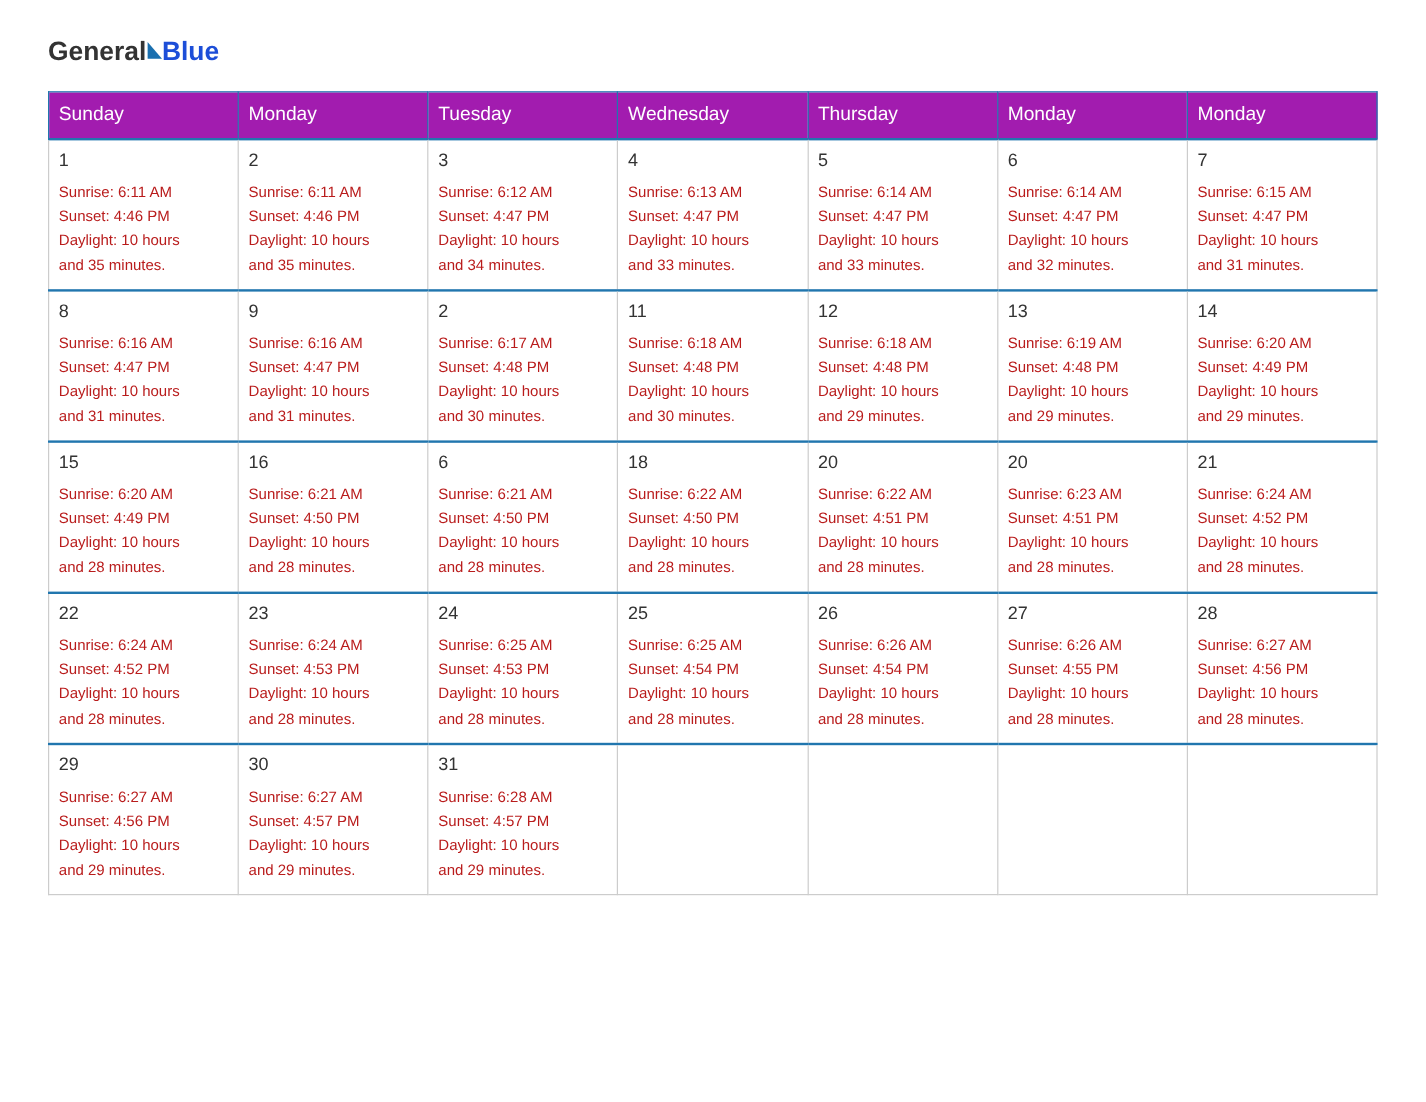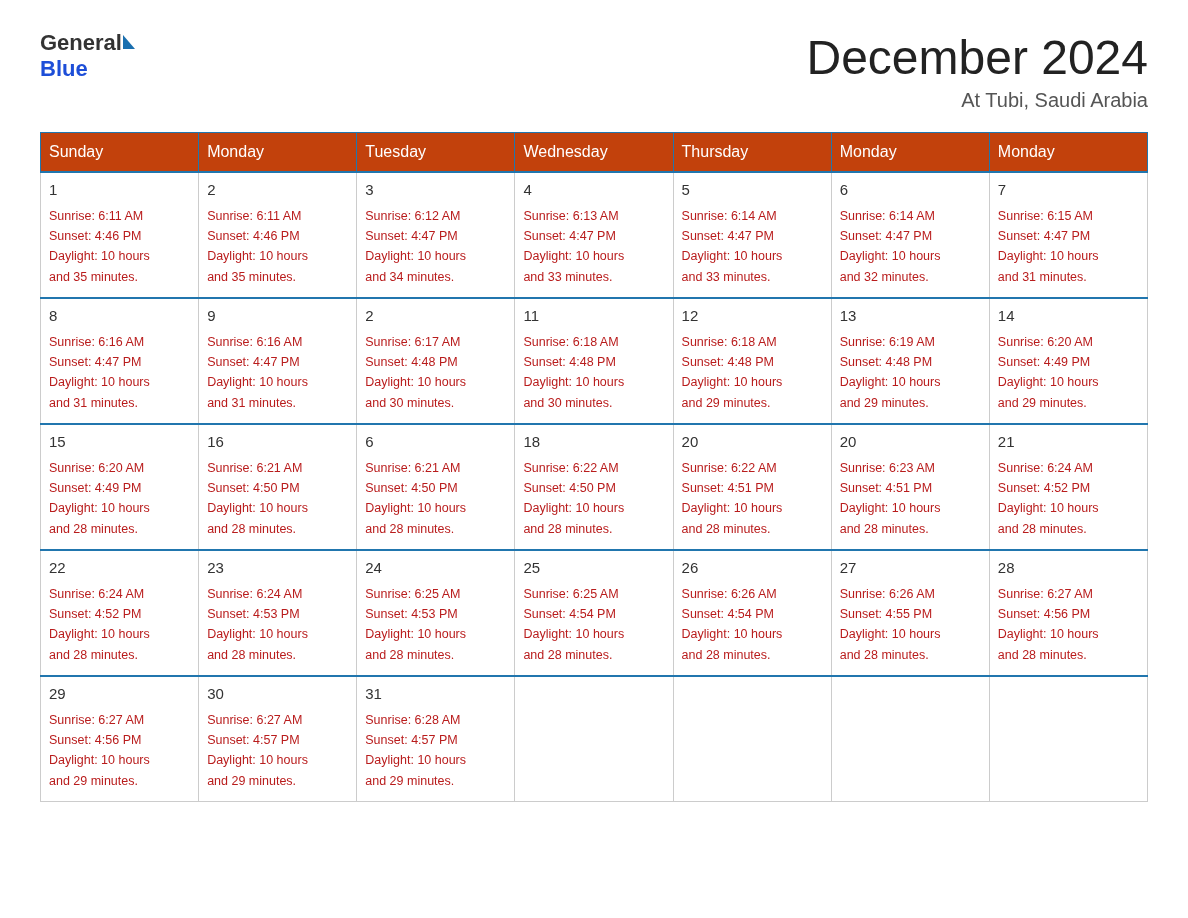--- a/index.html
+++ b/index.html
@@ -38,21 +38,21 @@
       font-size: 20px;
       color: #555;
       margin-top: 4px;
     }
     .calendar-table {
       width: 100%;
       border-collapse: collapse;
       border: 1px solid #aaa;
     }
     .calendar-table th {
-      background-color: #c2410c;
+      background-color: #a21caf;
       color: #fff;
       font-size: 16px;
       font-weight: normal;
       padding: 10px 8px;
       text-align: left;
       border: 1px solid #2176ae;
     }
     .calendar-table td {
       vertical-align: top;
       padding: 6px 8px 10px 8px;
@@ -86,21 +86,21 @@
     }
     
     .calendar-table tbody tr td {
       border-top: 2px solid #2176ae;
       border-right: 1px solid #ccc;
       border-bottom: 1px solid #ccc;
       border-left: 1px solid #ccc;
     }
     .logo-wrapper {
       display: flex;
-      flex-direction: column;
+      flex-direction: row;
       align-items: flex-start;
     }
     .logo-row {
       display: flex;
       align-items: center;
     }
     .logo-arrow {
       display: inline-block;
       width: 0;
       height: 0;
@@ -114,24 +114,20 @@
 </head>
 <body>
 
 <div class="header">
   <div class="logo-wrapper">
     <div class="logo-row">
       <span class="logo-text-general">General</span>
       <span class="logo-arrow"></span>
     </div>
     <span class="logo-text-blue">Blue</span>
-  </div>
-  <div class="title-block">
-    <div class="month-title">December 2024</div>
-    <div class="location-subtitle">At Tubi, Saudi Arabia</div>
   </div>
 </div>
 
 <table class="calendar-table">
   <thead>
     <tr>
     <th>Sunday</th>
         <th>Monday</th>
         <th>Tuesday</th>
         <th>Wednesday</th>

